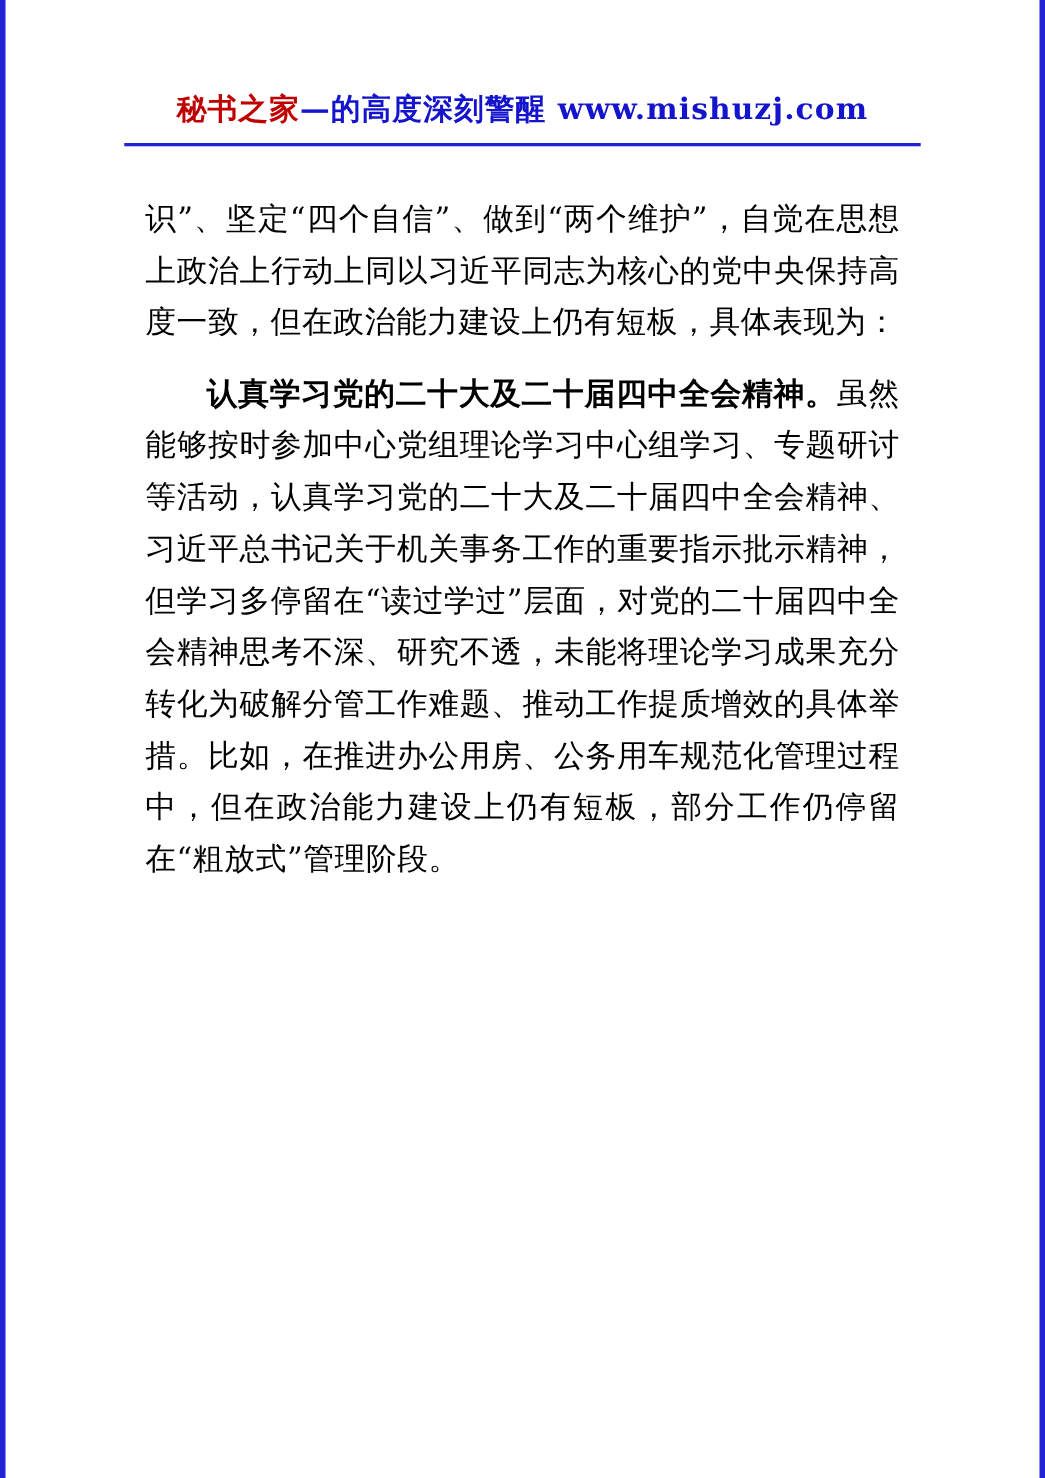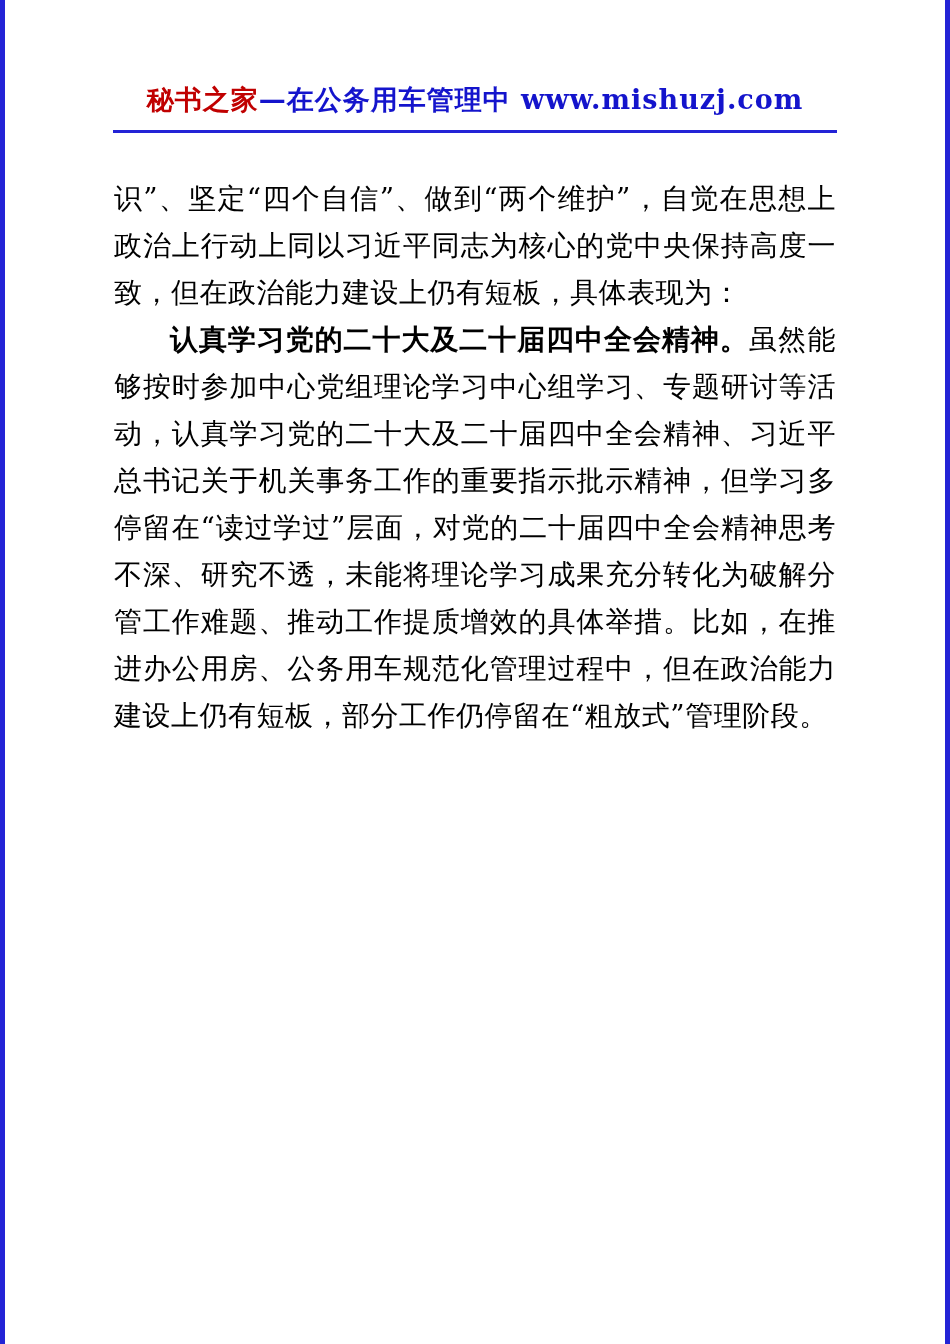--- a/index.html
+++ b/index.html
@@ -47,42 +47,42 @@
   }
 
   .content {
     margin: 42px 114px 0 114px;
     font-size: 28px;
     line-height: 47px;
     text-align: justify;
     letter-spacing: 0.5px;
   }
   .para {
-    margin: 0;
+    margin: 18px;
     text-indent: 2em;
   }
   .para.continuation {
     text-indent: 0;
   }
   .para strong {
     font-weight: 700;
     
     font-family: "DejaVu Sans", "Liberation Sans", sans-serif;
     letter-spacing: 0;
   }
 </style>
 </head>
 <body>
 
 <div class="page">
   <div class="edge left"></div>
   <div class="edge right"></div>
 
   <header class="site-header">
-    <span class="site-name">秘书之家</span><span class="site-tagline">—在公务用车管理中 www.mishuzj.com</span>
+    <span class="site-name">秘书之家</span><span class="site-tagline">—的高度深刻警醒 www.mishuzj.com</span>
   </header>
 
   <div class="header-rule"></div>
 
   <main class="content">
     <p class="para continuation"><span>识”、坚定“四个自信”、做到“两个维护”，自觉在思想上政治上行动上同以习近平同志为核心的党中央保持高度一致，但在政治能力建设上仍有短板，具体表现为：</span></p>
 
     <p class="para"><strong>认真学习党的二十大及二十届四中全会精神。</strong><span>虽然能够按时参加中心党组理论学习中心组学习、专题研讨等活动，认真学习党的二十大及二十届四中全会精神、习近平总书记关于机关事务工作的重要指示批示精神，但学习多停留在“读过学过”层面，对党的二十届四中全会精神思考不深、研究不透，未能将理论学习成果充分转化为破解分管工作难题、推动工作提质增效的具体举措。比如，在推进办公用房、公务用车规范化管理过程中，但在政治能力建设上仍有短板，部分工作仍停留在“粗放式”管理阶段。</span></p>
 
 

